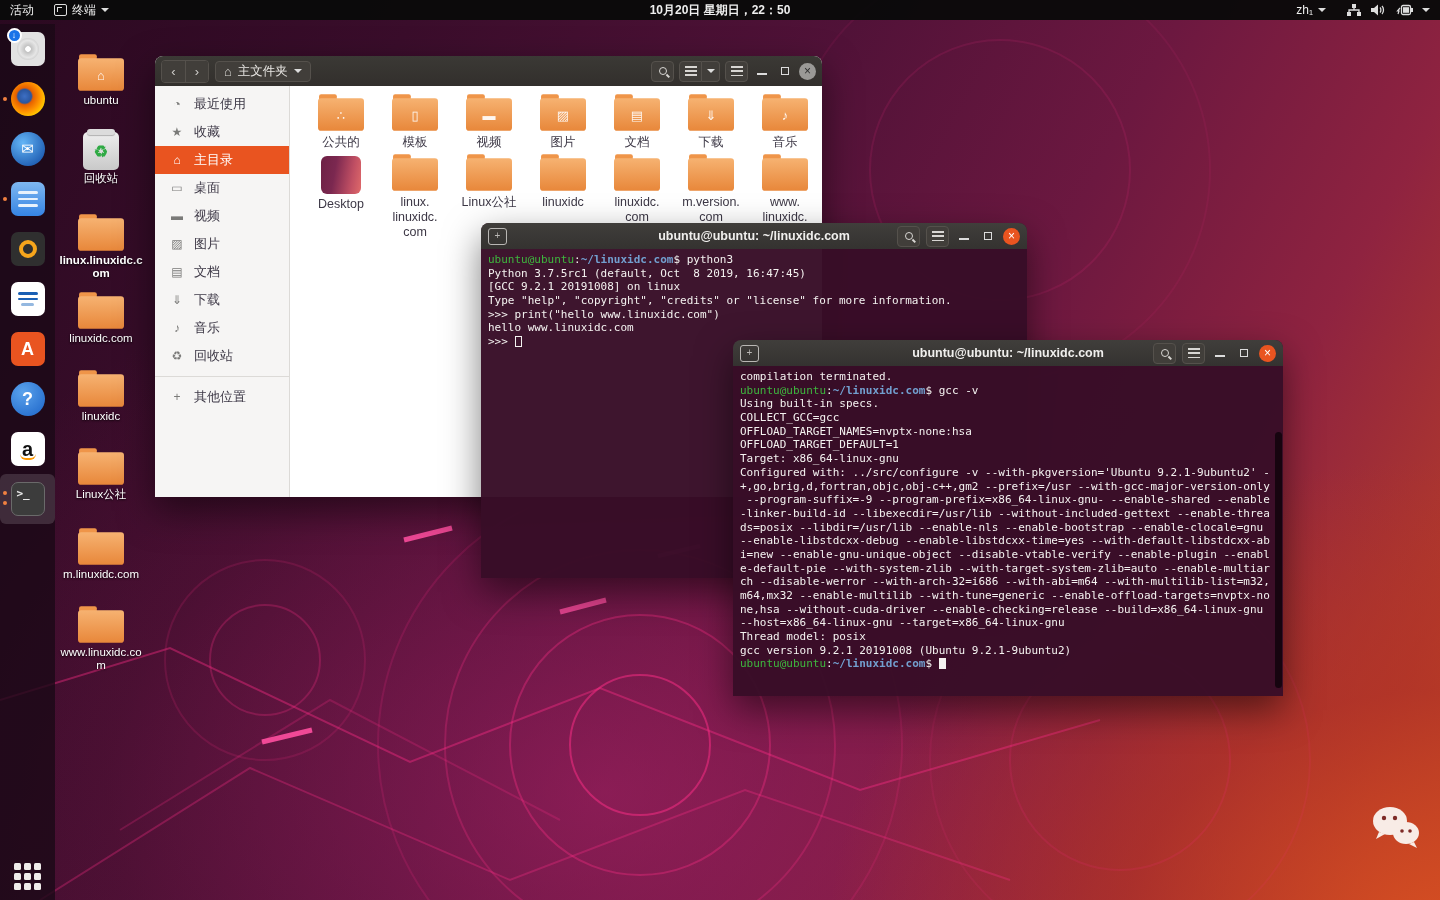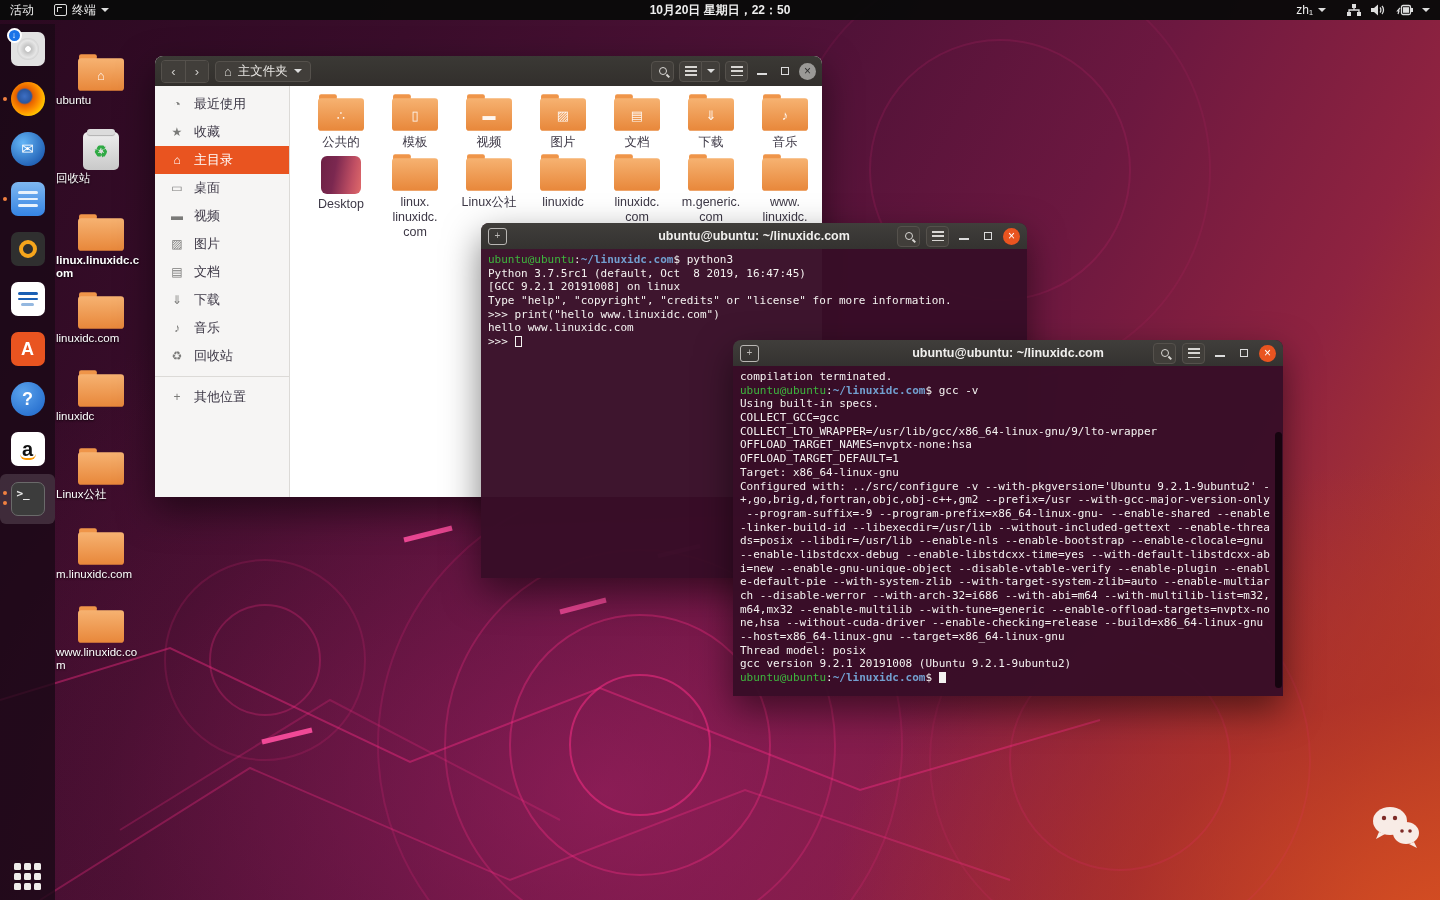--- a/index.html
+++ b/index.html
@@ -71,21 +71,21 @@
   .ic-amazon { background:#fff; color:#111; font-weight:bold; font-size:20px; flex-direction:column; }
   .ic-amazon .smile { width:16px; height:6px; border-bottom:2.5px solid #ff9900;
     border-radius:0 0 12px 12px; margin-top:-7px; }
   .ic-term { background:#3c3c3c; border:1px solid #6a6a6a; color:#e8e8e8;
     font-family:"DejaVu Sans Mono",monospace; font-size:11px; font-weight:bold;
     align-items:flex-start; justify-content:flex-start; padding:4px 0 0 5px; }
 
   
   .dicons { position:absolute; left:57px; top:24px; width:88px; z-index:5; }
   .dicon { position:absolute; width:88px; display:flex; flex-direction:column; align-items:center; }
-  .dicon .lbl { margin-top:2px; font-size:11.5px; color:#fff; text-align:left; width:90px;
+  .dicon .lbl { margin-top:2px; font-size:11.5px; color:#fff; text-align:center; width:90px;
     line-height:13px; word-break:break-all; text-shadow:0 1px 2px rgba(0,0,0,.85); }
   .folder-wrap { position:relative; width:46px; height:38px; }
   .folder-wrap .emblem { position:absolute; left:0; top:6px; width:46px; height:30px; display:flex;
     align-items:center; justify-content:center; color:rgba(255,255,255,.92); font-size:13px; }
   .trash-icon { width:36px; height:38px; background:linear-gradient(#efefef,#c9c9c9);
     border-radius:5px; position:relative; display:flex; align-items:center; justify-content:center;
     color:#2faa44; font-size:16px; font-weight:bold; }
   .trash-icon:before { content:""; position:absolute; top:-3px; left:4px; right:4px; height:6px;
     background:#dcdcdc; border-radius:3px; box-shadow:0 1px 1px rgba(0,0,0,.25); }
 
@@ -533,21 +533,21 @@
                 <rect x="1" y="0" width="17" height="9" rx="2" fill="#ef9549"></rect>
                 <rect x="0" y="4" width="44" height="31" rx="3" fill="url(#fgrad)"></rect>
               </svg></span>
             <span class="lbl">linuxidc.​com</span>
           </button>
           <button class="gcell">
             <span class="folder-wrap"><svg viewBox="0 0 44 36" width="46" height="38">
                 <rect x="1" y="0" width="17" height="9" rx="2" fill="#ef9549"></rect>
                 <rect x="0" y="4" width="44" height="31" rx="3" fill="url(#fgrad)"></rect>
               </svg></span>
-            <span class="lbl">m.​generic.​com</span>
+            <span class="lbl">m.​version.​com</span>
           </button>
           <button class="gcell">
             <span class="folder-wrap"><svg viewBox="0 0 44 36" width="46" height="38">
                 <rect x="1" y="0" width="17" height="9" rx="2" fill="#ef9549"></rect>
                 <rect x="0" y="4" width="44" height="31" rx="3" fill="url(#fgrad)"></rect>
               </svg></span>
             <span class="lbl">www.​linuxidc.​com</span>
           </button>
         </div>
     </div>
@@ -604,21 +604,20 @@
         </button>
       <button class="wclose orange">×</button>
     </div>
   </header>
   <div class="tbody" id="t2body">
     <div class="tscroll"></div>
   <div class="tline"><span class="seg-p">compilation terminated.</span></div>
       <div class="tline"><span class="seg-g">ubuntu@ubuntu</span><span class="seg-p">:</span><span class="seg-b">~/linuxidc.com</span><span class="seg-p">$ gcc -v</span></div>
       <div class="tline"><span class="seg-p">Using built-in specs.</span></div>
       <div class="tline"><span class="seg-p">COLLECT_GCC=gcc</span></div>
-      <div class="tline"><span class="seg-p">COLLECT_LTO_WRAPPER=/usr/lib/gcc/x86_64-linux-gnu/9/lto-wrapper</span></div>
       <div class="tline"><span class="seg-p">OFFLOAD_TARGET_NAMES=nvptx-none:hsa</span></div>
       <div class="tline"><span class="seg-p">OFFLOAD_TARGET_DEFAULT=1</span></div>
       <div class="tline"><span class="seg-p">Target: x86_64-linux-gnu</span></div>
       <div class="tline"><span class="seg-p">Configured with: ../src/configure -v --with-pkgversion='Ubuntu 9.2.1-9ubuntu2' -</span></div>
       <div class="tline"><span class="seg-p">+,go,brig,d,fortran,objc,obj-c++,gm2 --prefix=/usr --with-gcc-major-version-only</span></div>
       <div class="tline"><span class="seg-p"> --program-suffix=-9 --program-prefix=x86_64-linux-gnu- --enable-shared --enable</span></div>
       <div class="tline"><span class="seg-p">-linker-build-id --libexecdir=/usr/lib --without-included-gettext --enable-threa</span></div>
       <div class="tline"><span class="seg-p">ds=posix --libdir=/usr/lib --enable-nls --enable-bootstrap --enable-clocale=gnu</span></div>
       <div class="tline"><span class="seg-p">--enable-libstdcxx-debug --enable-libstdcxx-time=yes --with-default-libstdcxx-ab</span></div>
       <div class="tline"><span class="seg-p">i=new --enable-gnu-unique-object --disable-vtable-verify --enable-plugin --enabl</span></div>

